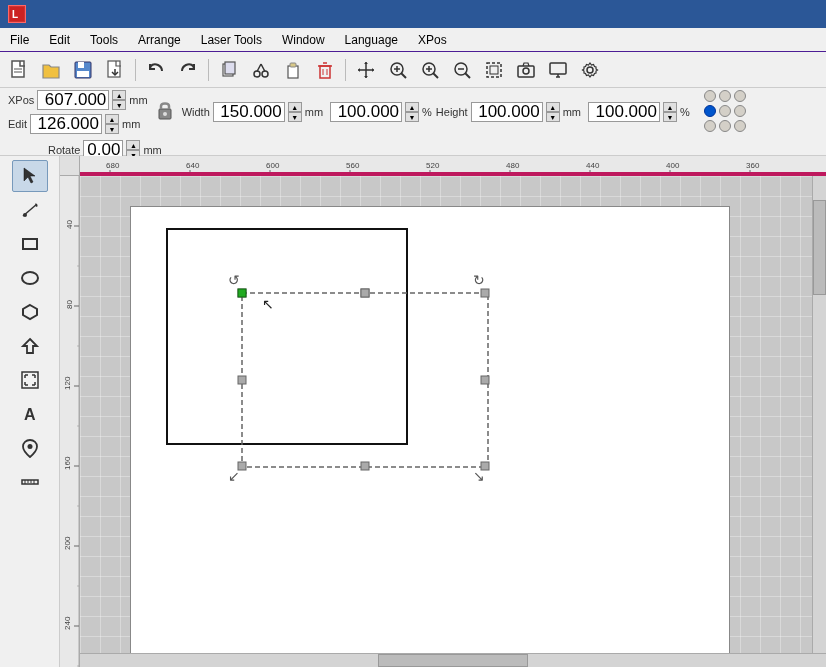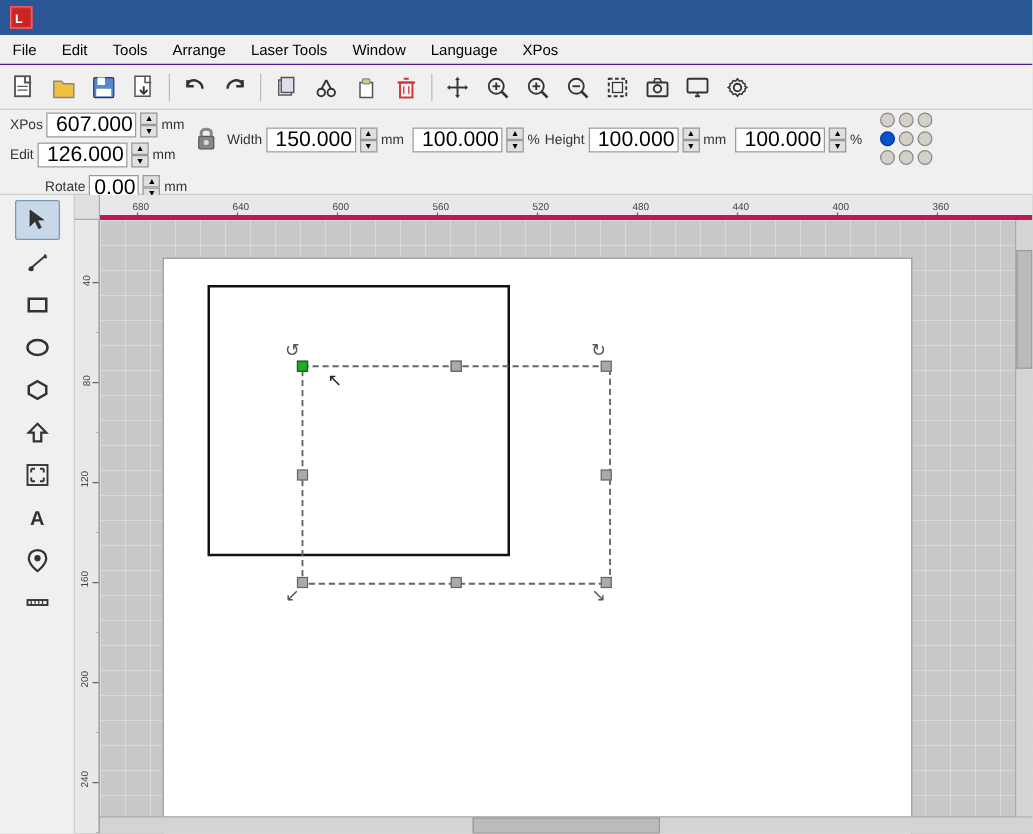--- a/index.html
+++ b/index.html
@@ -436,21 +436,21 @@
     <div class="dot"></div>
     <div class="dot"></div>
     <div class="dot active"></div>
     <div class="dot"></div>
     <div class="dot"></div>
     <div class="dot"></div>
     <div class="dot"></div>
     <div class="dot"></div>
   </div>
 
-  <div class="rotate-group" style="margin-left:12px;padding-left:16px;">
+  <div class="rotate-group" style="margin-left:24px;padding-left:16px;">
     <span class="prop-label">Rotate</span>
     <input type="text" class="prop-input" value="0.00" style="width: 40px;">
     <div class="prop-spinner">
       <div class="spin-btn">▲</div>
       <div class="spin-btn">▼</div>
     </div>
     <span class="unit-label">mm</span>
   </div>
 </div>
 

